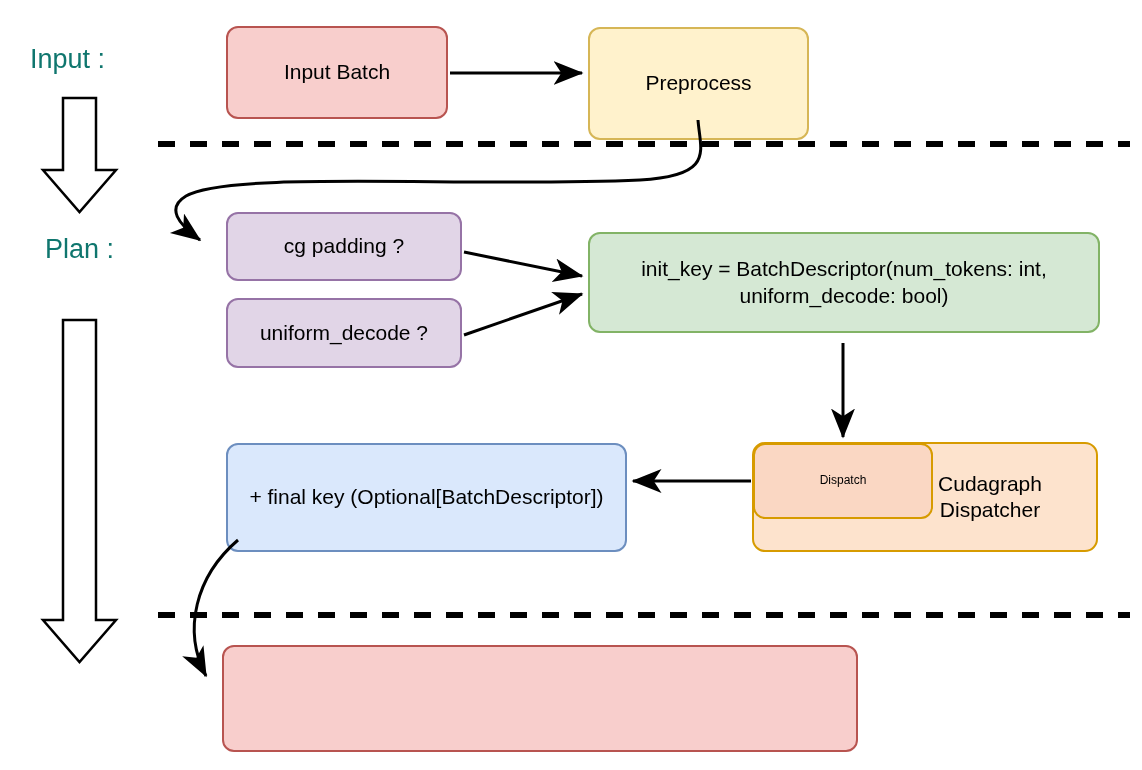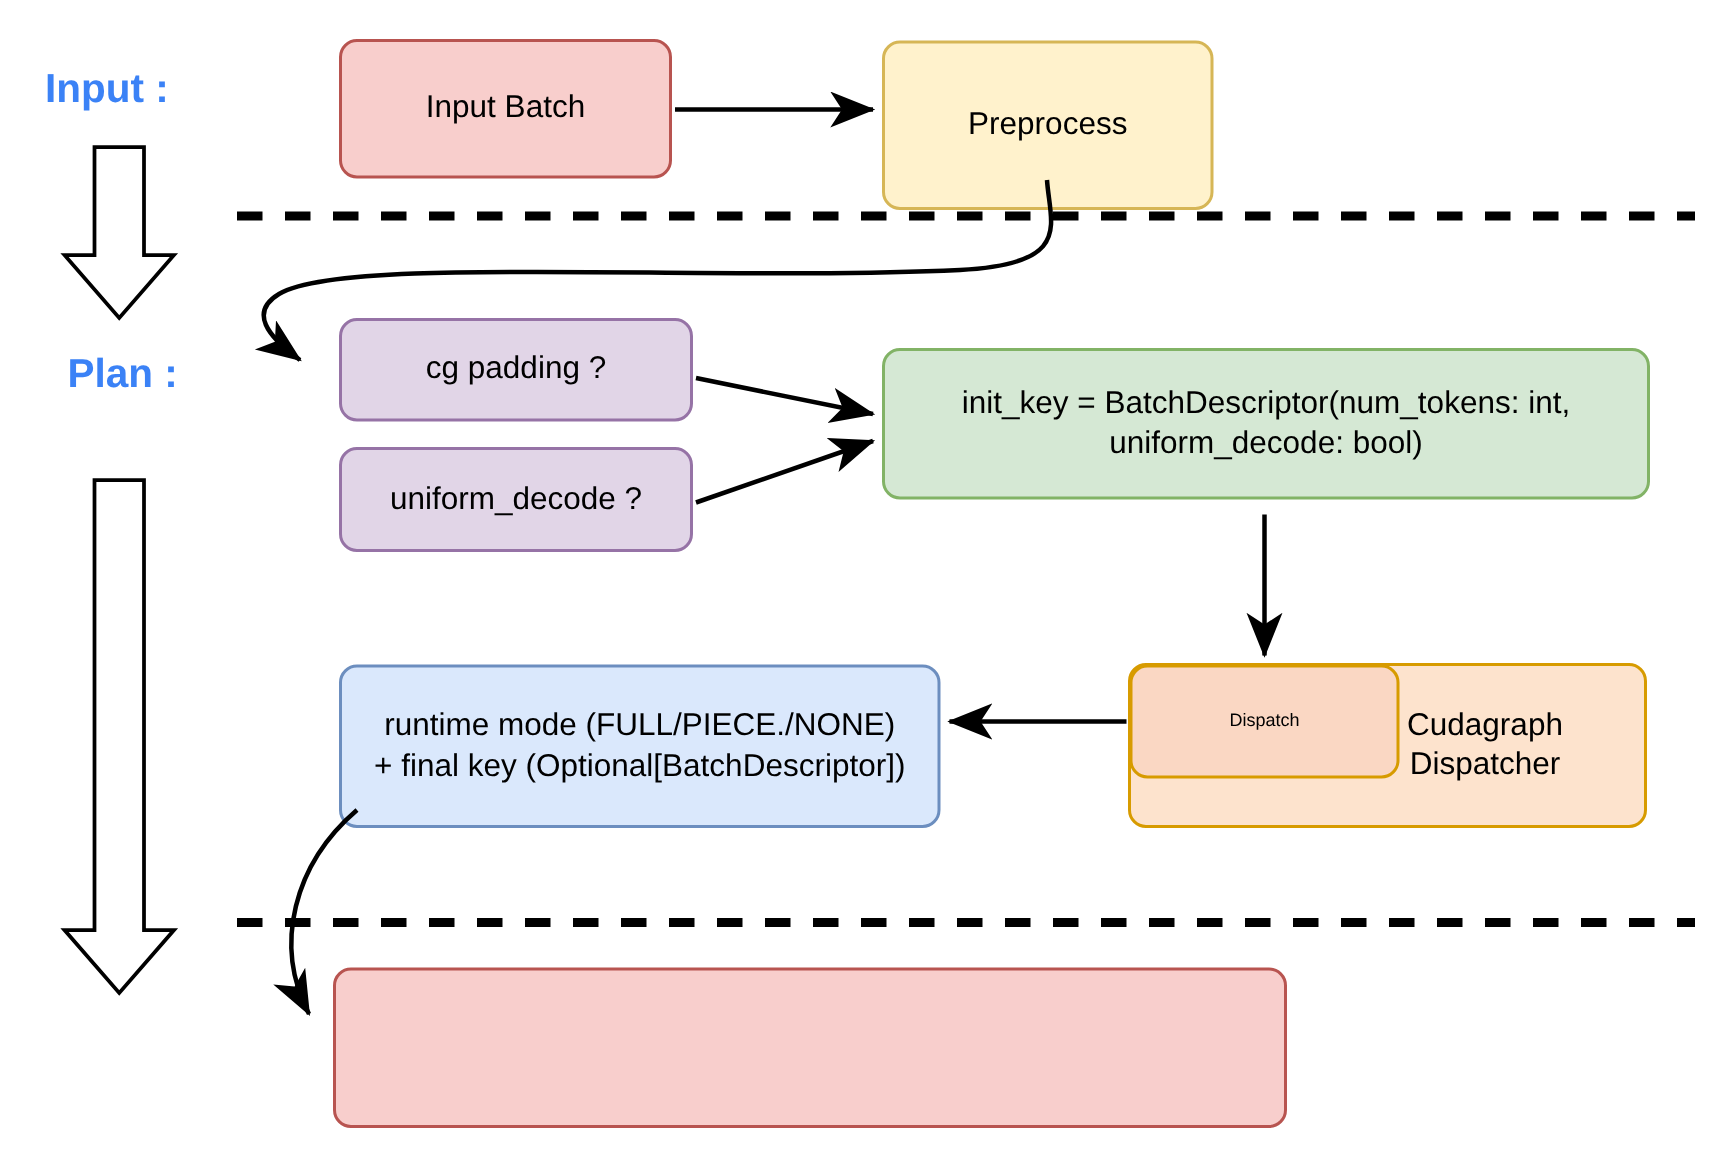--- a/index.html
+++ b/index.html
@@ -11,23 +11,23 @@
     position: relative;
     width: 1142px;
     height: 770px;
     background: #ffffff;
     overflow: hidden;
     font-family: "Liberation Sans", sans-serif;
   }
   .stage-label {
     position: absolute;
     font-family: "Liberation Sans", sans-serif;
-    font-weight: bold;
+    font-weight: normal;
     font-size: 27px;
-    color: #3b82f6;
+    color: #0f766e;
     white-space: nowrap;
   }
   .node {
     position: absolute;
     box-sizing: border-box;
     border-radius: 12px;
     border-width: 2px;
     border-style: solid;
     display: flex;
     align-items: center;
@@ -92,26 +92,25 @@
 
   <div class="node node-green" style="left:588px; top:232px; width:512px; height:101px;">
     <span class="label-stack">
       <span class="label-stack">init_key = BatchDescriptor(num_tokens: int,</span>
       <span class="label-stack">uniform_decode: bool)</span>
     </span>
   </div>
 
   <div class="node node-blue" style="left:226px; top:443px; width:401px; height:109px;">
     <span class="label-stack">
-      <span class="label-stack">runtime mode (FULL/PIECE./NONE)</span>
       <span class="label-stack">+ final key (Optional[BatchDescriptor])</span>
     </span>
   </div>
 
-  <div class="node node-orange-outer" style="left:752px; top:442px; width:346px; height:110px; justify-content:flex-end; padding-right:22px;">
+  <div class="node node-orange-outer" style="left:752px; top:442px; width:346px; height:110px; justify-content:flex-end; padding-right:22px;border-radius:13px;">
     <span class="label-stack" style="width:168px;">
       <span class="label-stack">Cudagraph</span>
       <span class="label-stack">Dispatcher</span>
     </span>
   </div>
 
   <div class="node node-orange-inner" style="left:753px; top:443px; width:180px; height:76px; font-size:12px;">
     <span>Dispatch</span>
   </div>
 

